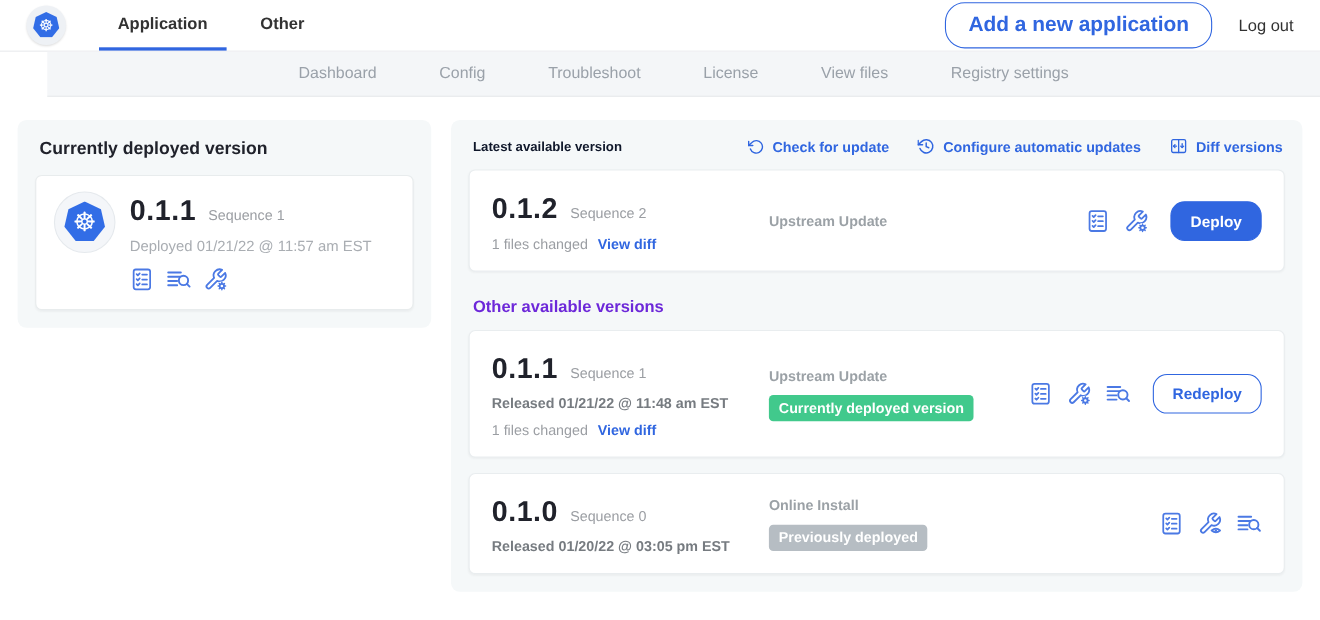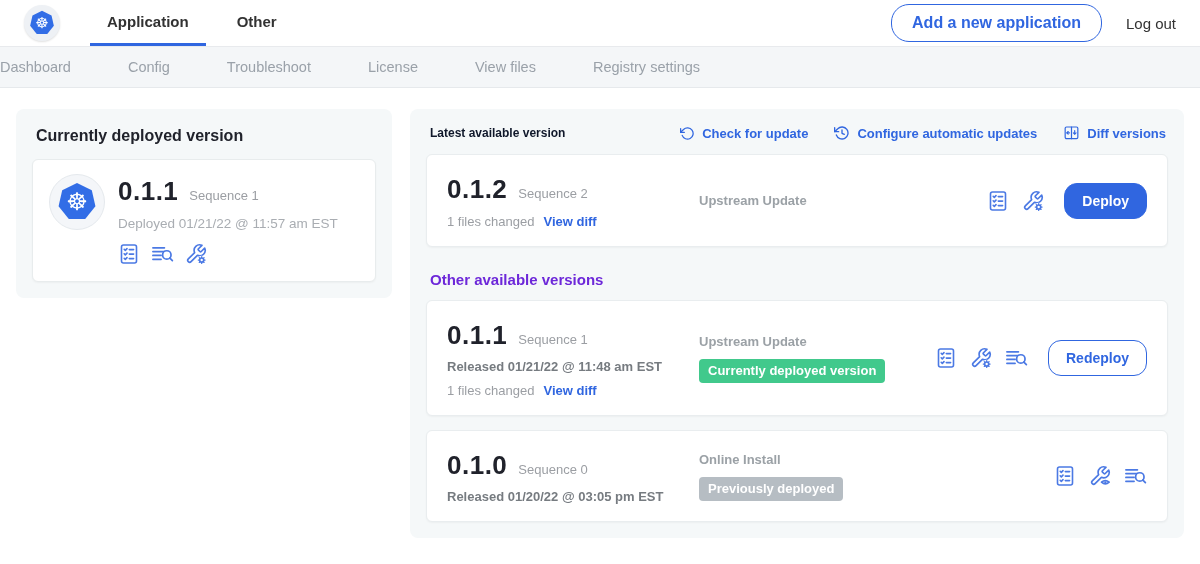--- a/index.html
+++ b/index.html
@@ -51,42 +51,44 @@
     margin-right: 14px;
   }
   .tab.active { border-bottom-color: #3066e0; }
   .spacer { flex: 1; }
   .add-app-btn {
     align-self: center;
     background: #fff;
     border: 1px solid #3066e0;
     color: #3066e0;
     font-family: inherit;
-    font-size: 16px;
+    font-size: 19px;
     font-weight: 700;
     padding: 9px 20px;
     border-radius: 18px;
     cursor: pointer;
     margin-right: 24px;
   }
   .logout {
     align-self: center;
     font-size: 15px;
     color: #323232;
     cursor: pointer;
   }
 
   
   .subnav {
     height: 41px;
     background: #f4f6f8;
     border-bottom: 1px solid #e6e9ec;
     display: flex;
+    justify-content: center;
     gap: 57px;
     align-items: stretch;
+    margin-left: 43px;
   }
   .subnav-item {
     display: flex; align-items: center;
     font-size: 14.5px;
     color: #9aa1a9;
     font-weight: 500;
     cursor: pointer;
     border-bottom: 3px solid transparent;
     padding-top: 3px;
   }

